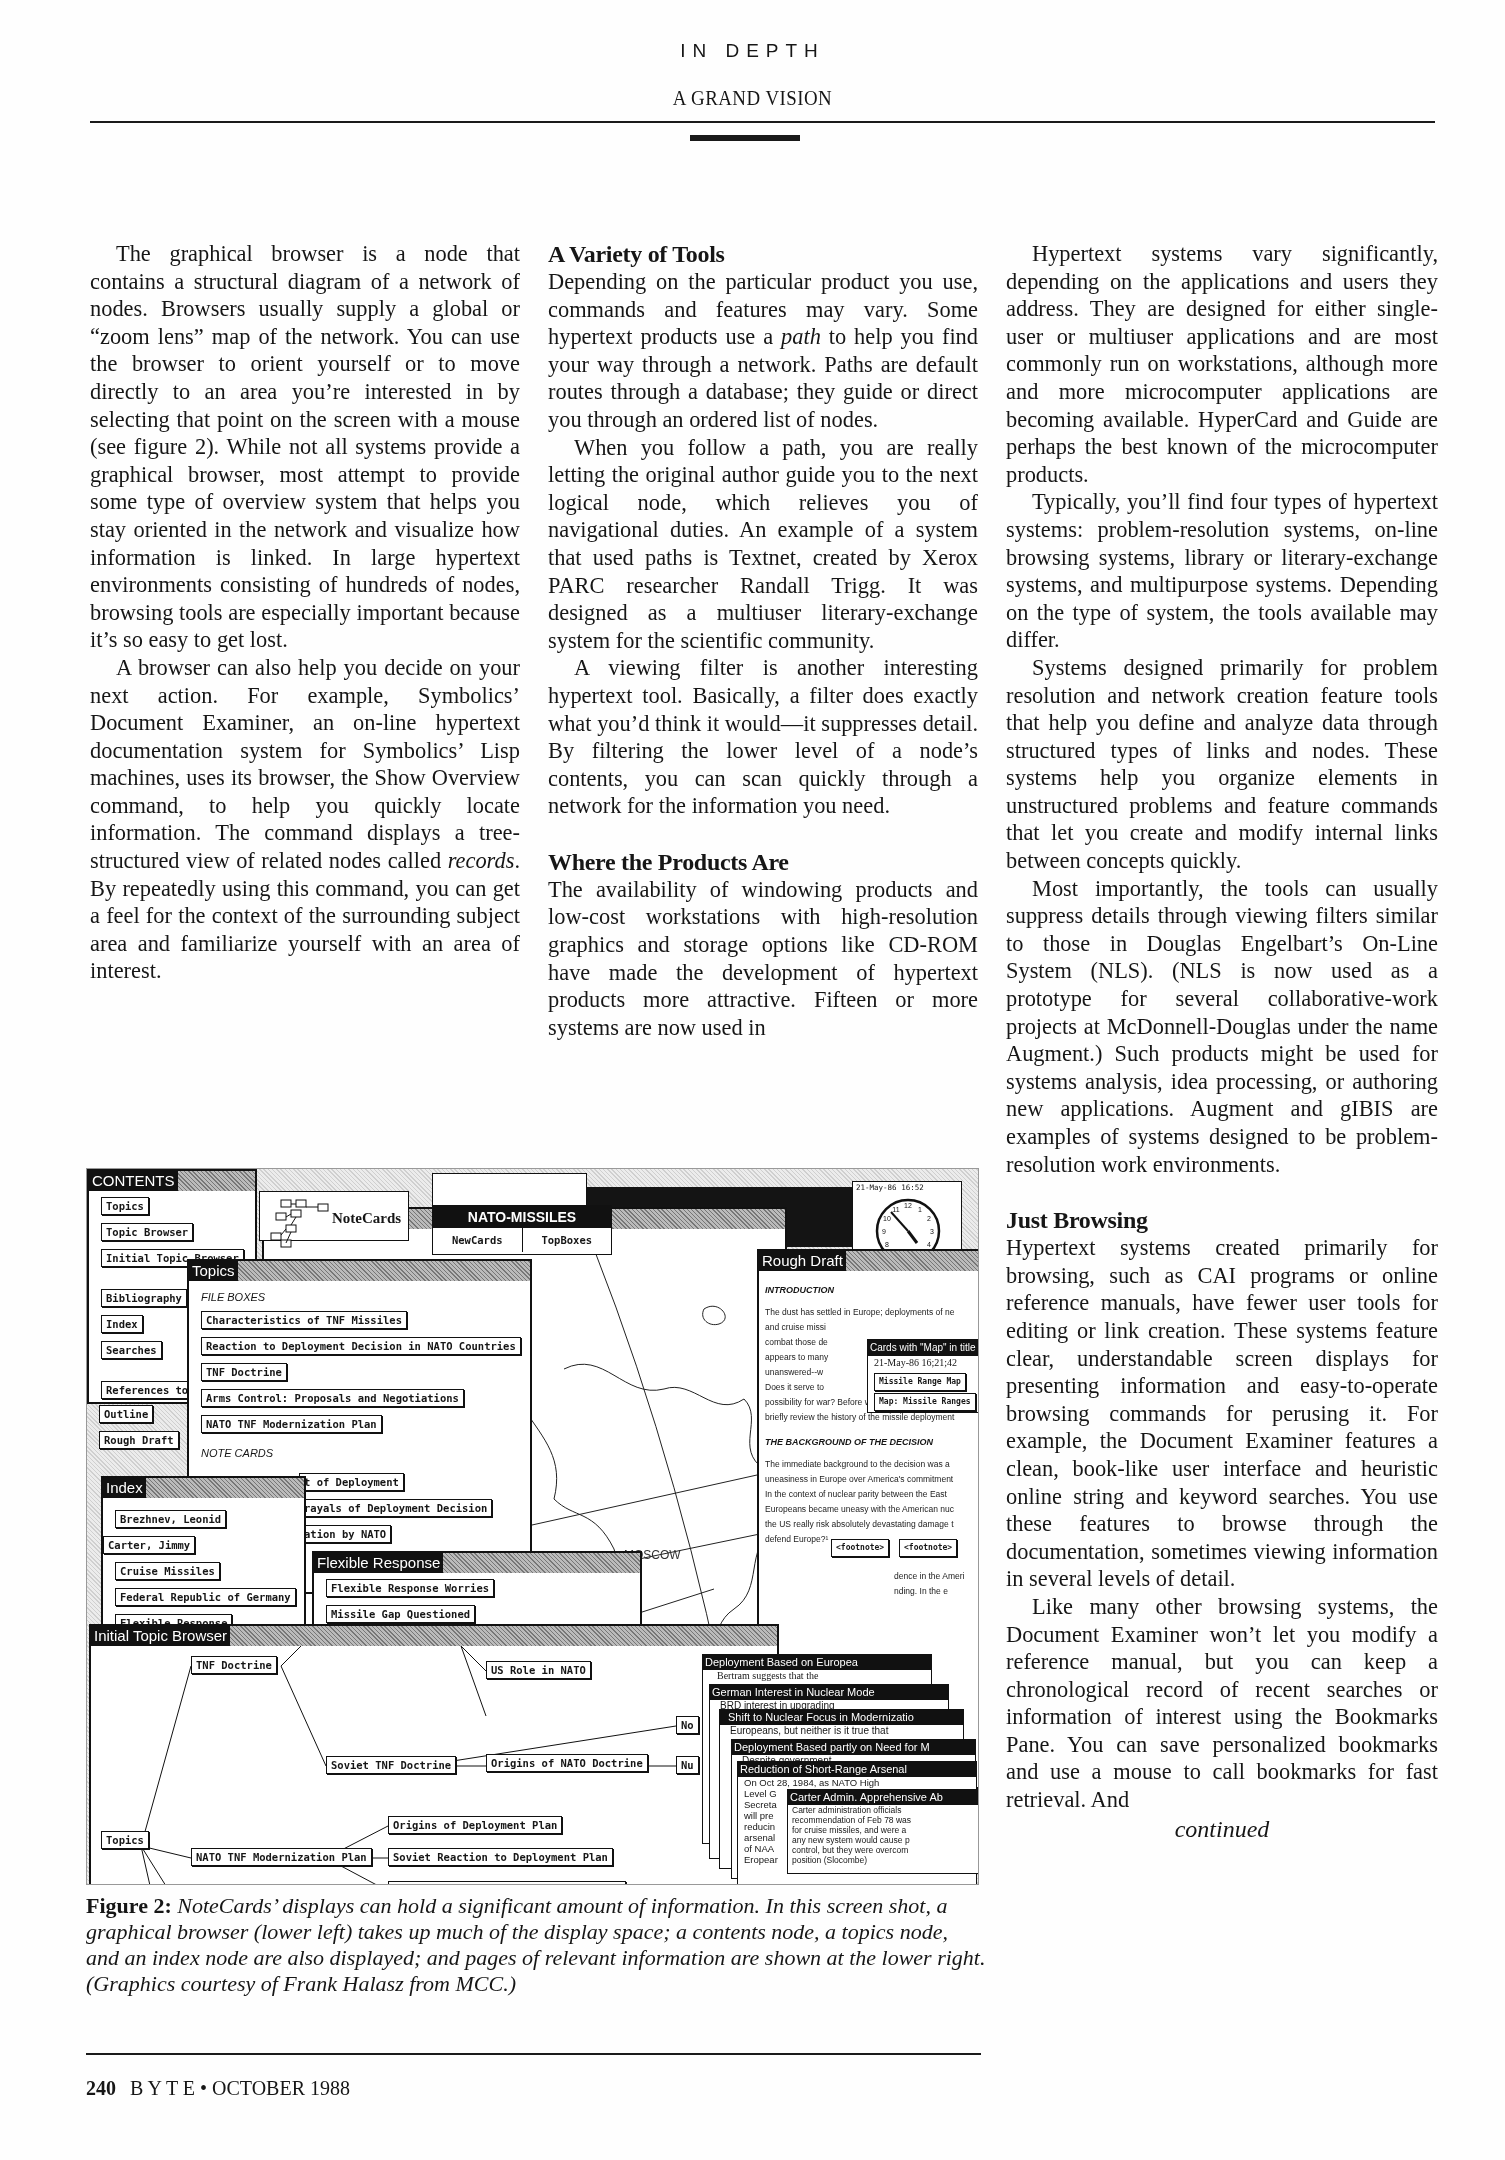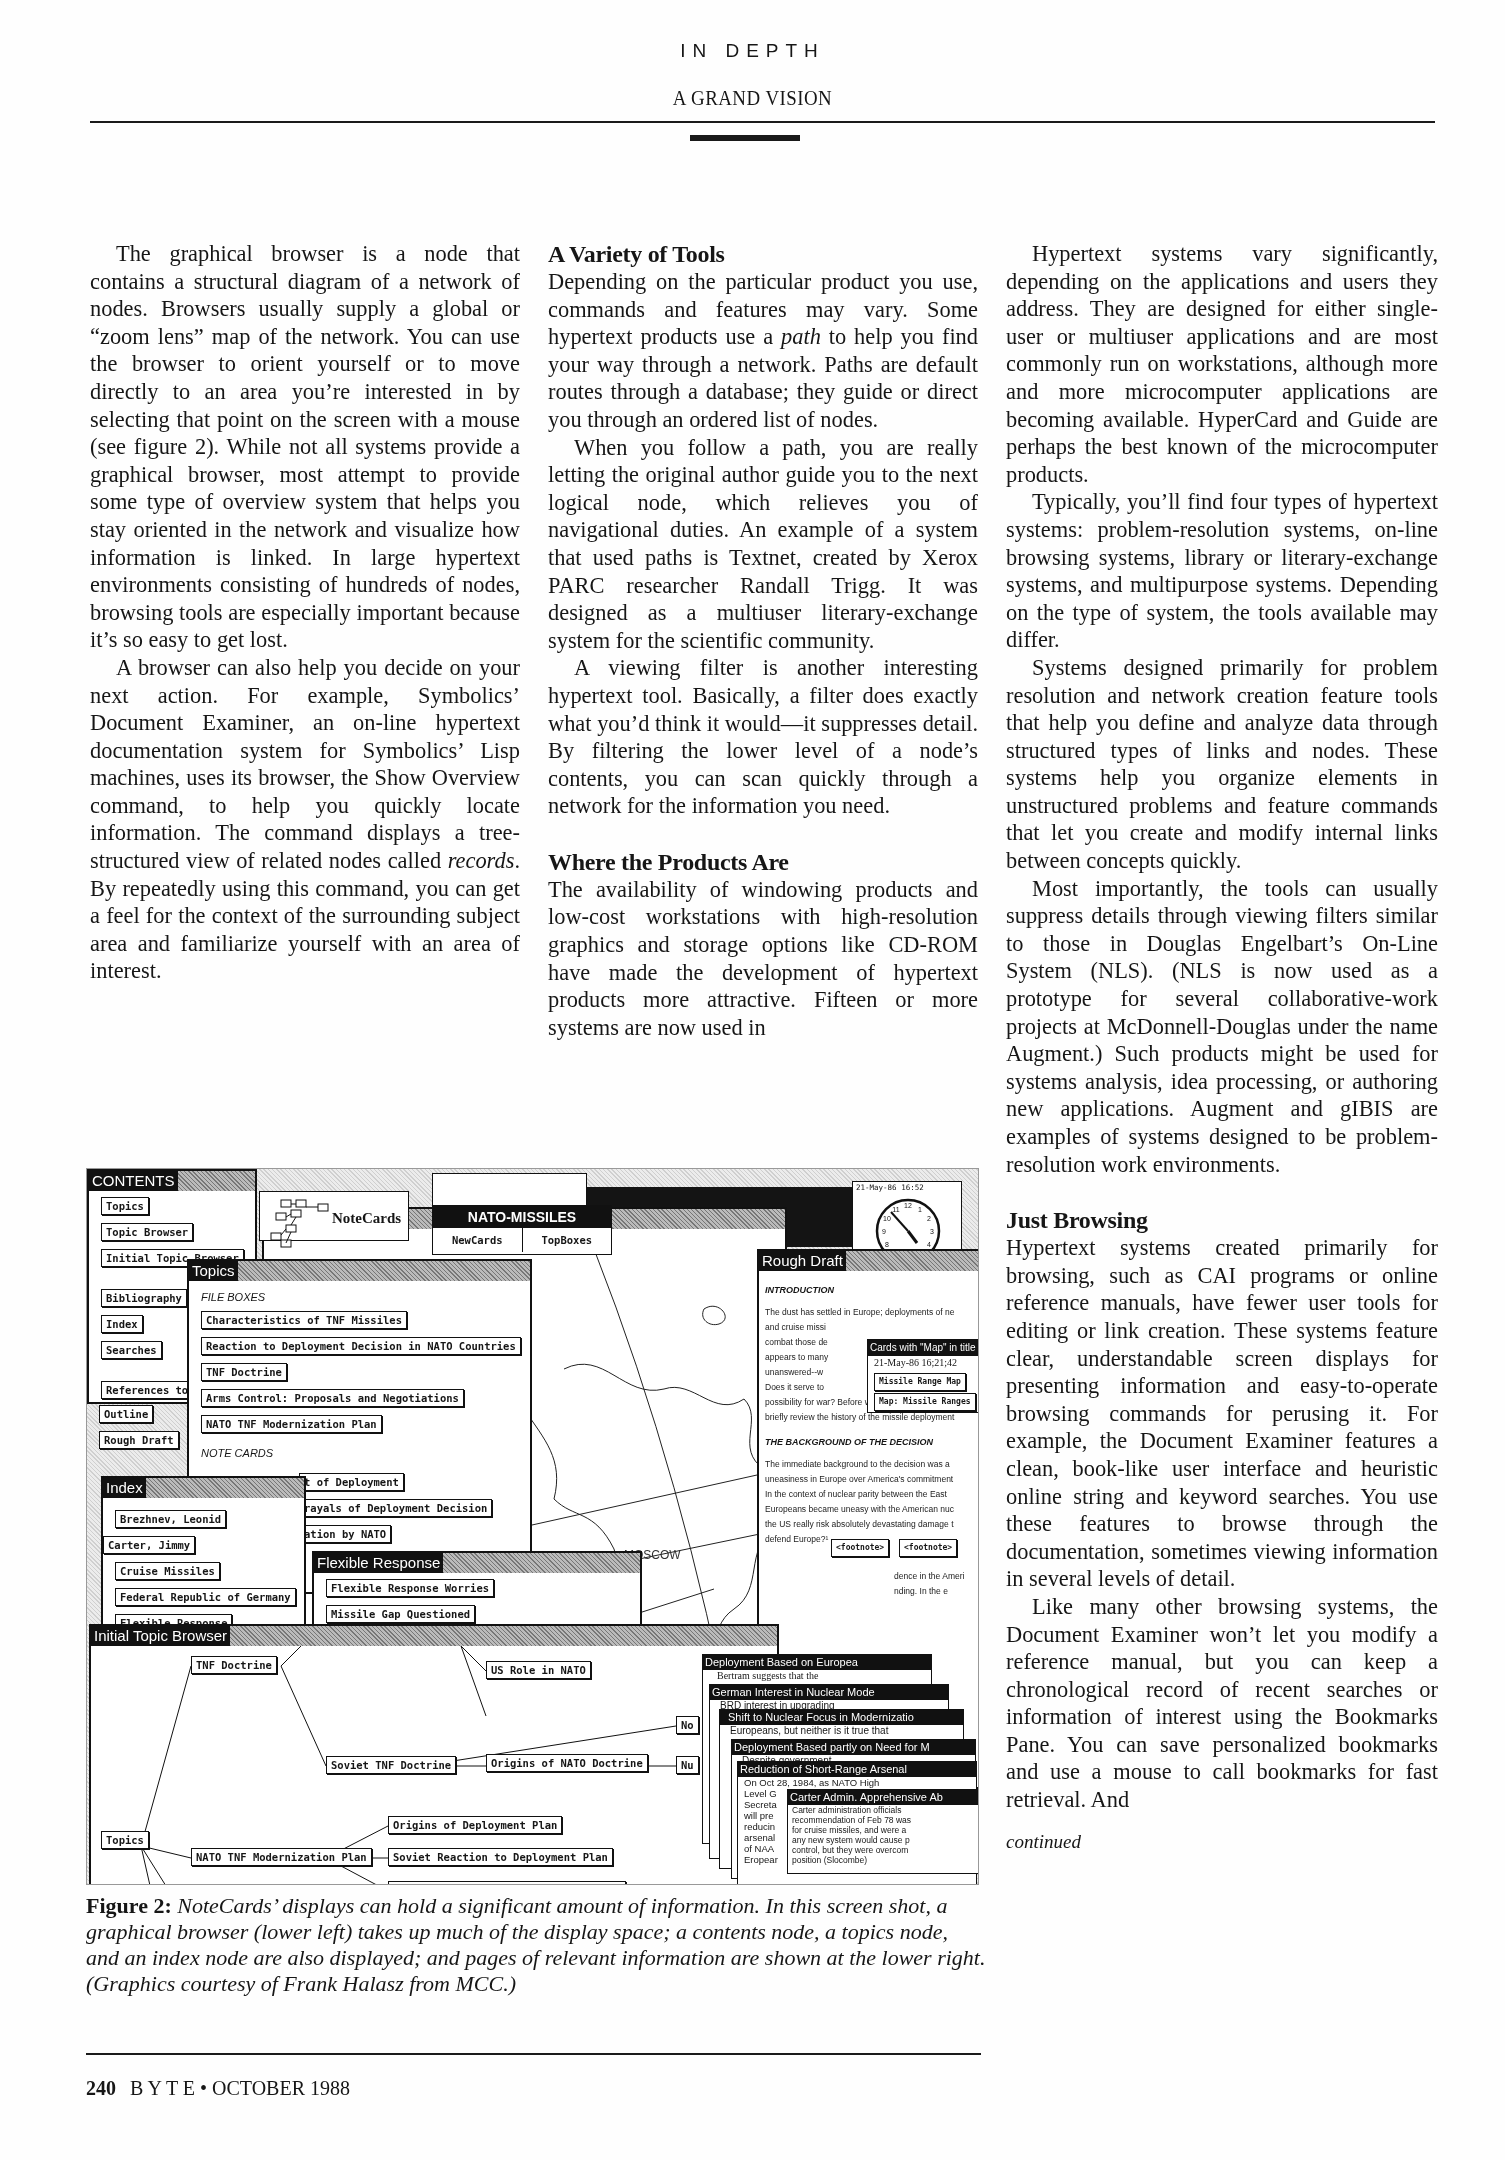--- a/index.html
+++ b/index.html
@@ -14,21 +14,21 @@
   .rule-tab { position: absolute; top: 135px; left: 690px; width: 110px; height: 6px; background: #1a1a1a; }
 
   .col { position: absolute; font-size: 22.4px; line-height: 27.6px; text-align: justify; }
   .col p { text-indent: 0; }
   .col p.ind { text-indent: 26px; }
   .col h2 { font-size: 24px; font-weight: bold; line-height: 28px; margin-top: 0; letter-spacing: -0.3px; }
   .col .gap { height: 28px; }
   .col1 { left: 90px; top: 240px; width: 430px; }
   .col2 { left: 548px; top: 240px; width: 430px; }
   .col3 { left: 1006px; top: 240px; width: 432px; }
-  .continued { text-align: left; font-style: italic; font-size: 19px; margin-top: 14px; }
+  .continued { text-align: center; font-style: italic; font-size: 24px; margin-top: 2px; }
 
   
   .figure { position: absolute; left: 86px; top: 1168px; width: 893px; height: 717px;
     background: repeating-linear-gradient(45deg, #cfcfcf 0 1px, #ececec 1px 3px); border: 1px solid #999; overflow: hidden;
     font-family: "DejaVu Sans Mono", "Liberation Mono", monospace; }
   .win { position: absolute; background: #fff; border: 2px solid #111; }
   .win .tb { display: flex; height: 20px; }
   .win .tb .tt { background: #111; color: #fff; font-family: "Liberation Sans", sans-serif; font-size: 15px; line-height: 20px; padding: 0 3px; white-space: nowrap; }
   .win .tb .hatch { flex: 1; background: repeating-linear-gradient(45deg, #777 0 1px, #bbb 1px 3px); }
   .btn { position: absolute; border: 1.5px solid #111; background: #fff; font-size: 10.5px; font-weight: bold; padding: 1px 4px; white-space: nowrap; line-height: 14px; box-shadow: 1px 1px 0 #111; }

